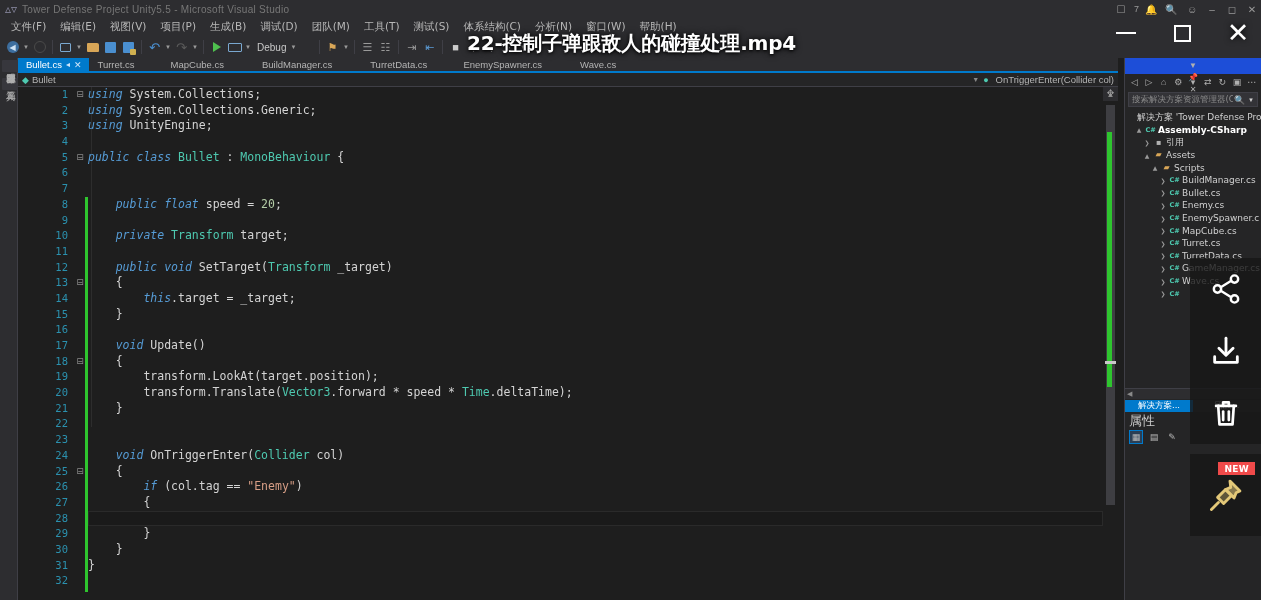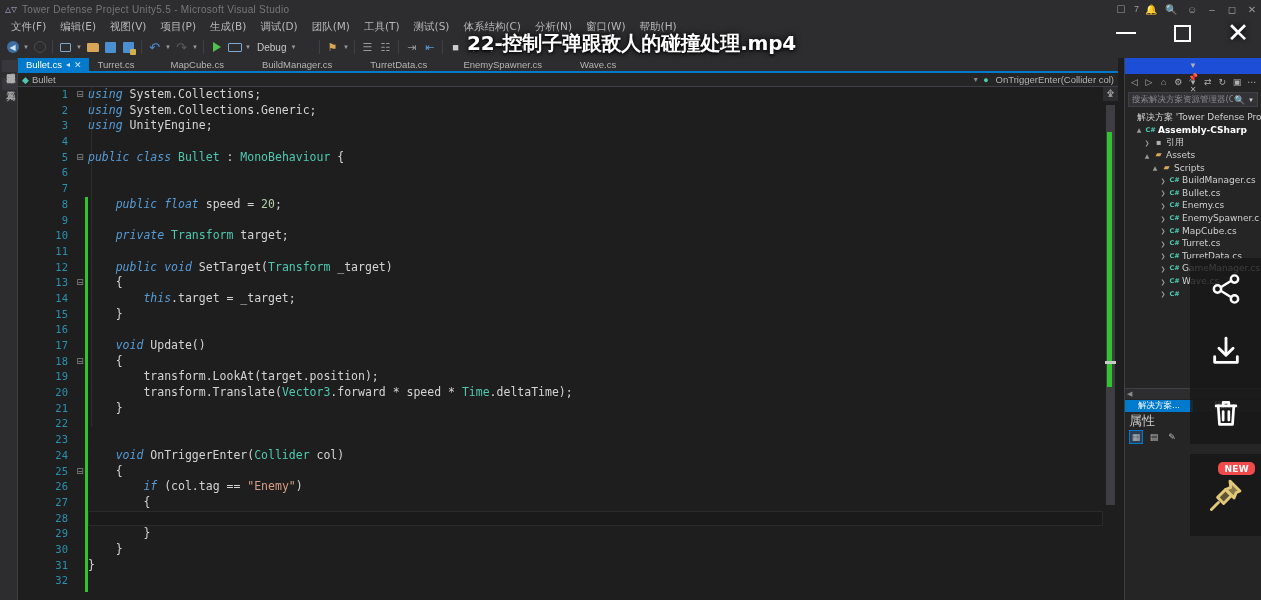--- a/index.html
+++ b/index.html
@@ -237,21 +237,21 @@
   }
   .ovbox{ width:71px; background:rgba(22,22,22,.80); display:flex;flex-direction:column;align-items:center;}
   .ovbtn{ width:71px;height:62px; display:flex;align-items:center;justify-content:center; }
   .ovbtn svg{ display:block; }
   .ovpin{
     position:relative; width:71px; height:82px; background:rgba(22,22,22,.80);
     display:flex;align-items:center;justify-content:center; margin-top:10px;
   }
   .newbadge{
     position:absolute; top:8px; right:6px; background:#f04a4a; color:#fff;
-    font-size:9px; font-weight:bold; padding:1.5px 6px; border-radius:5px;
+    font-size:9px; font-weight:bold; padding:1.5px 6px; border-radius:0;
     font-family:"DejaVu Sans",sans-serif; letter-spacing:.3px;
   }
 </style>
 </head>
 <body>
 
 <div class="titlebar">
   <div class="vs-logo">▵▿</div>
   <div class="title-text">Tower Defense Project Unity5.5 - Microsoft Visual Studio</div>
   <div class="title-right">

